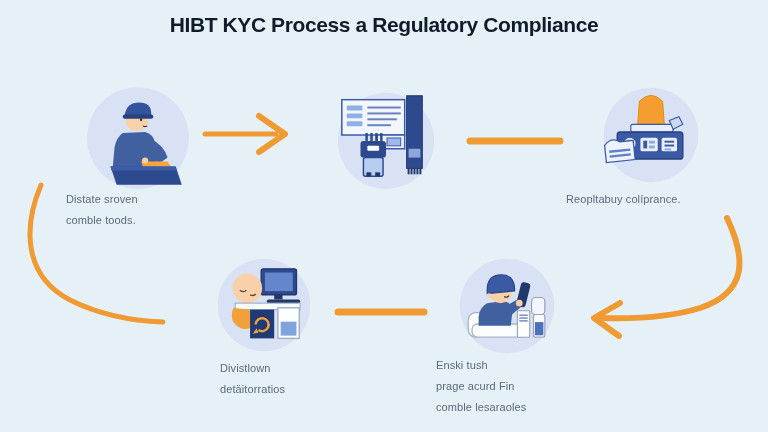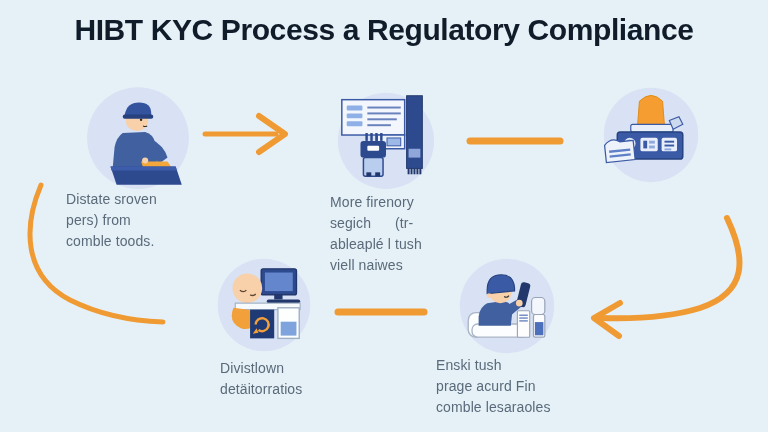--- a/index.html
+++ b/index.html
@@ -3,27 +3,27 @@
 <meta charset="utf-8">
 <style>
   html,body { margin:0; padding:0; }
   .canvas {
     position:relative; width:768px; height:432px;
     background:#e6f1f7; overflow:hidden;
     font-family:"Liberation Sans", sans-serif;
   }
   .title {
     position:absolute; top:13px; left:0; width:100%;
-    text-align:center; font-size:30px; font-weight:700;
+    text-align:center; font-size:21px; font-weight:700;
     color:#101c29; letter-spacing:-0.4px; margin:0;
   }
   .illo { position:absolute; }
   .illo svg { display:block; width:100%; height:100%; }
   .step-label {
-    position:absolute; color:#5a6a7a; font-size:14px;
+    position:absolute; color:#5a6a7a; font-size:11px;
     line-height:21px; letter-spacing:0.1px;
   }
   .step-line { white-space:pre; }
   .arrows { position:absolute; left:0; top:0; width:768px; height:432px; pointer-events:none; }
 </style>
 </head>
 <body>
 
 <div class="canvas">
 
@@ -162,32 +162,26 @@
       <rect x="68" y="67" width="9" height="1.5" fill="#6d88c4"></rect>
       <rect x="68" y="70" width="9" height="1.5" fill="#6d88c4"></rect>
       <rect x="81" y="46" width="14" height="18" rx="4" fill="#f3f7fd" stroke="#98a5b8" stroke-width="1.3"></rect>
       <rect x="83" y="64" width="12" height="24" rx="2" fill="#fdfdfd" stroke="#98a5b8" stroke-width="1.3"></rect>
       <rect x="84.5" y="72" width="9" height="14" fill="#4d70bd"></rect>
     </svg>
   </div>
 
   <div class="step-label" style="left:66px; top:189px;">
     <div class="step-line">Distate sroven</div>
-    <div class="step-line">pers) from</div>
     <div class="step-line">comble toods.</div>
   </div>
 
-  <div class="step-label" style="left:330px; top:192px;">
-    <div class="step-line">More firenory</div>
-    <div class="step-line">segich      (tr-</div>
-    <div class="step-line">ableaplé l tush</div>
-    <div class="step-line">viell naiwes</div>
-  </div>
 
   <div class="step-label" style="left:566px; top:189px;">
+    <div class="step-line">Reopltabuy colíprance.</div>
   </div>
 
   <div class="step-label" style="left:220px; top:358px;">
     <div class="step-line">Divistlown</div>
     <div class="step-line">detäitorratios</div>
   </div>
 
   <div class="step-label" style="left:436px; top:355px;">
     <div class="step-line">Enski tush</div>
     <div class="step-line">prage acurd Fin</div>

